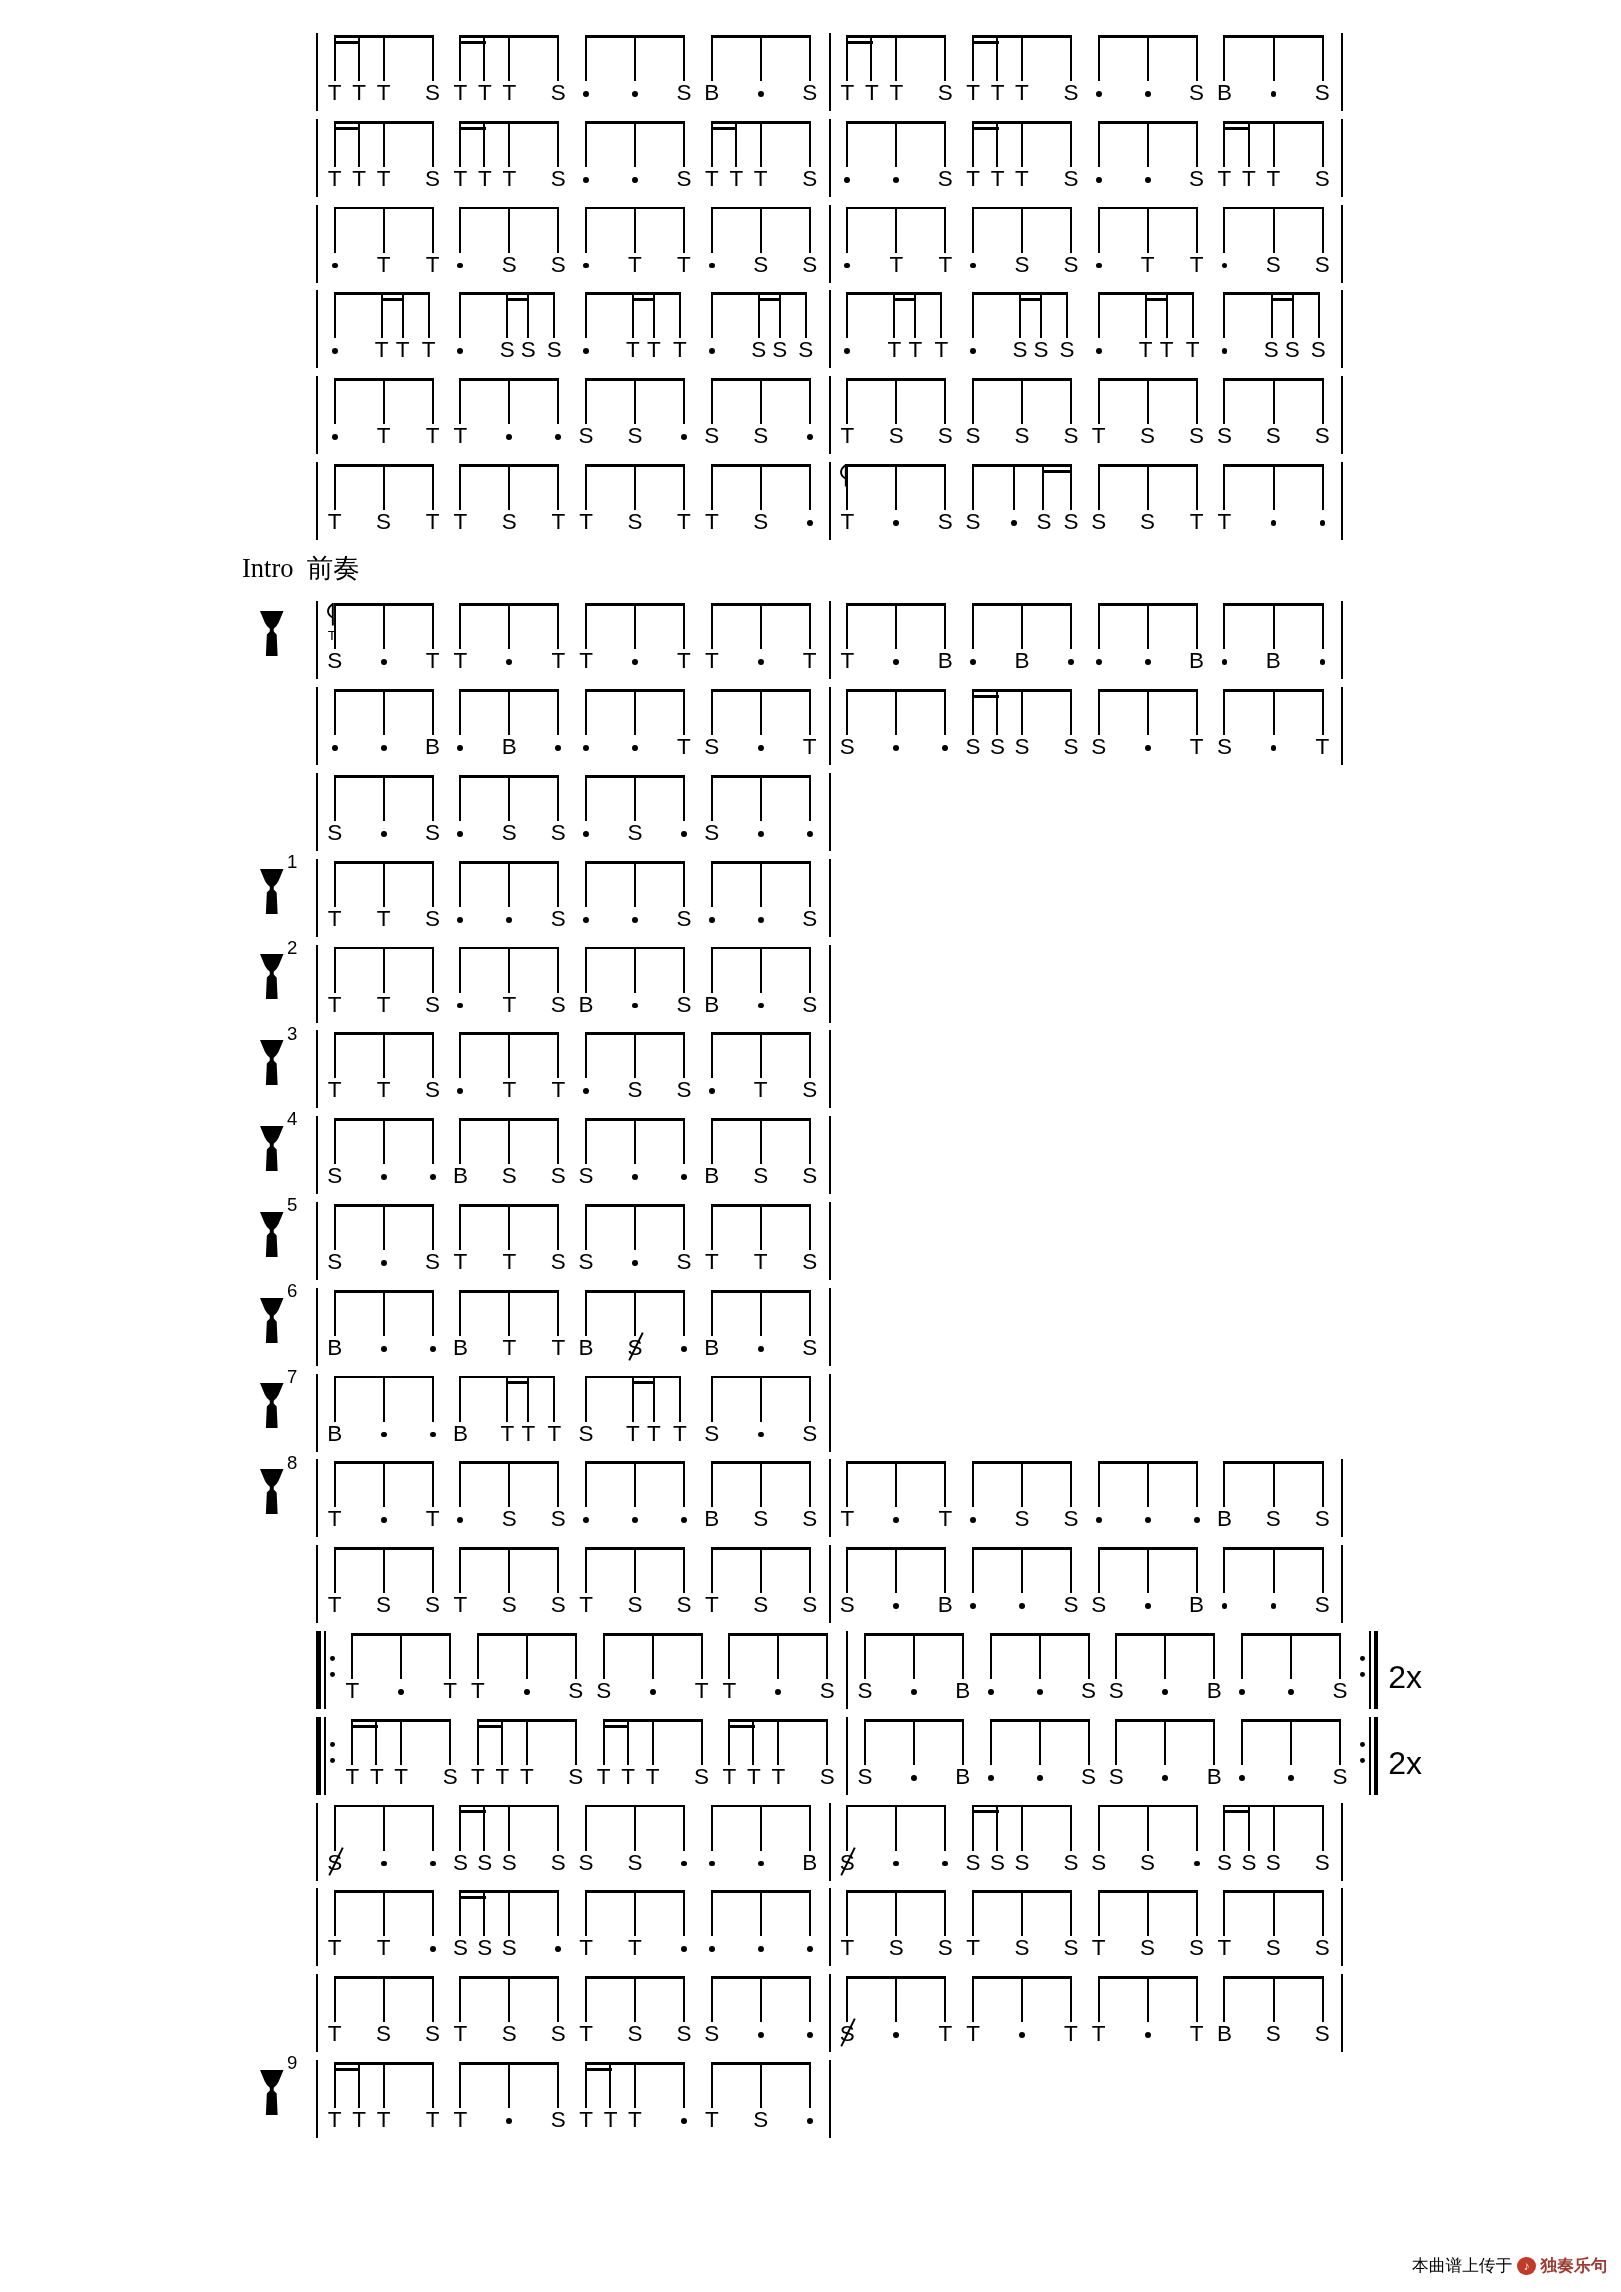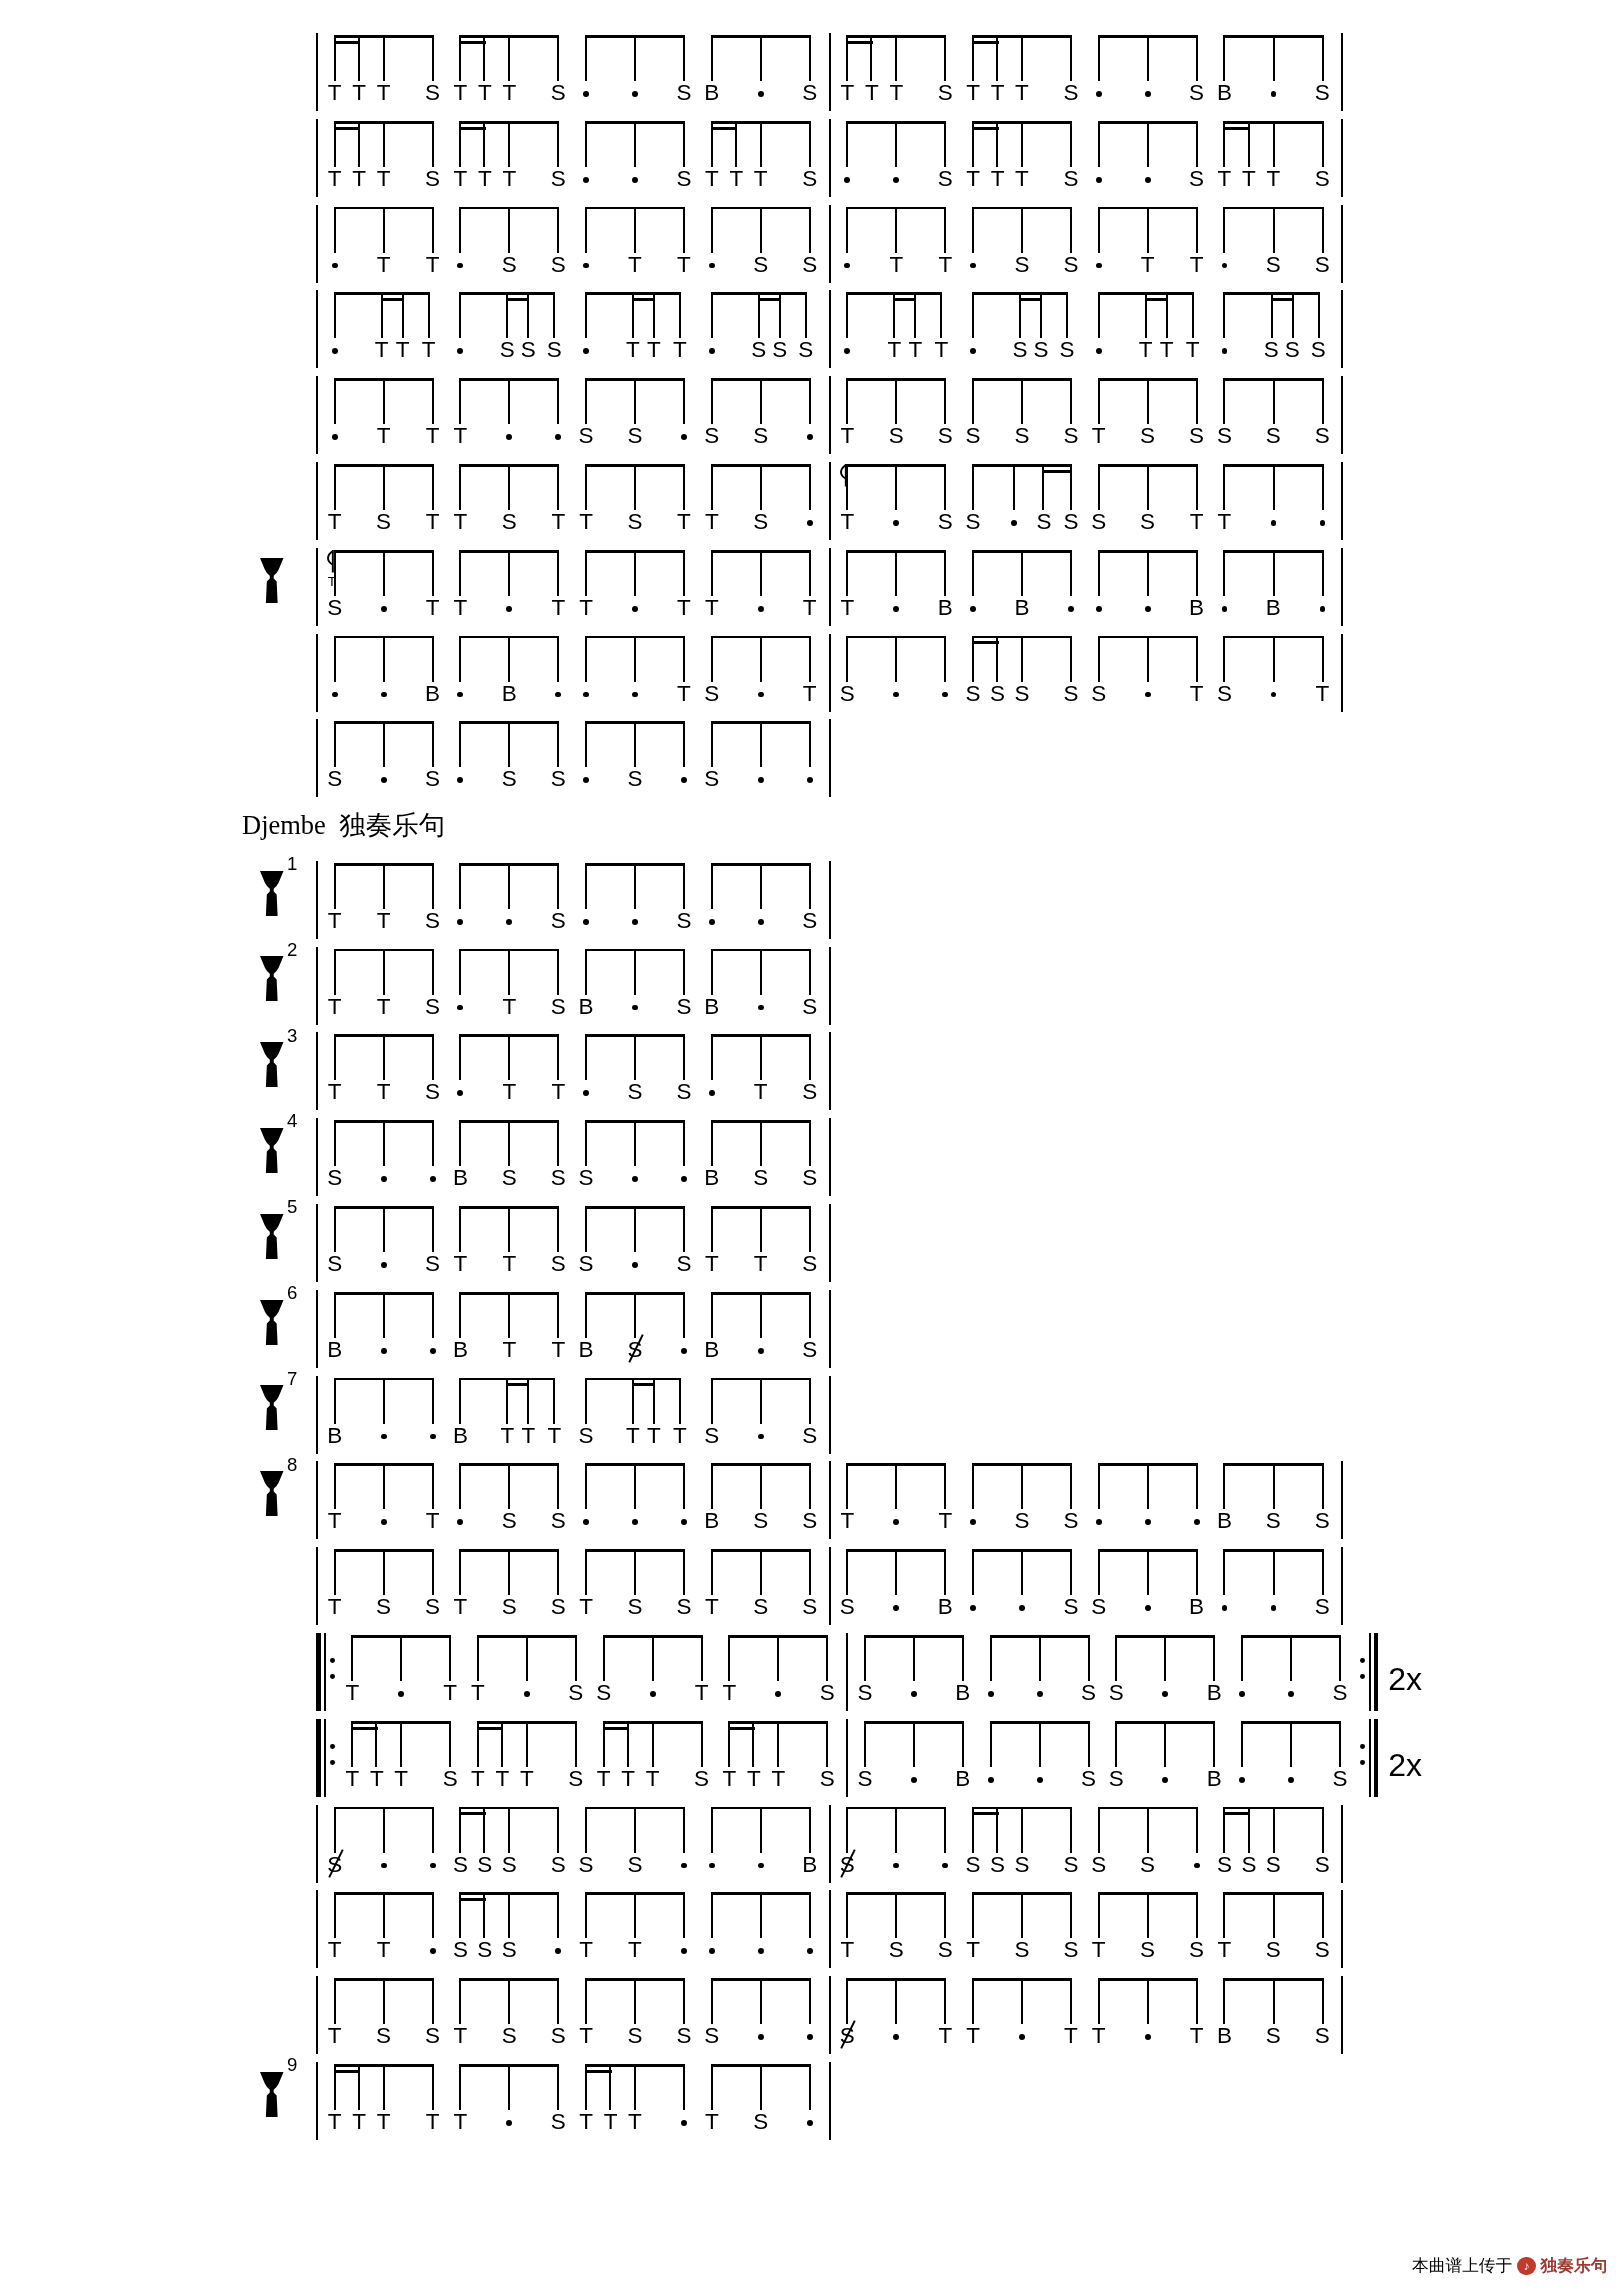--- a/index.html
+++ b/index.html
@@ -586,20 +586,21 @@
             <div class="stem" style="left: 53px;"></div>
             <div class="dot" style="left: 51px;"></div>
             <div class="stem" style="left: 102px;"></div>
             <div class="dot" style="left: 100px;"></div>
           </div>
         </div>
         <div class="bar"></div>
       </div>
     </div>
 
+  <div class="text-line" id="intro-label">Intro  前奏</div>
 
   <div id="sec-intro">
       <div class="nline">
         <div class="icon-wrap"><svg width="25.5" height="47" viewBox="0 0 26 48">
             <path fill="#000" d="M1 0 H25 L20 12 Q18 16 15 18 L15 21 L18 24 L19 46 H7 L8 24 L11 21 L11 18 Q8 16 6 12 Z"></path>
           </svg></div>
         <div class="bar"></div>
         <div class="measure">
           <div class="grp">
             <div class="beam" style="left: 3.9px; width: 100px;"></div>
@@ -804,21 +805,20 @@
             <div class="stem" style="left: 53px;"></div>
             <div class="dot" style="left: 51px;"></div>
             <div class="stem" style="left: 102px;"></div>
             <div class="dot" style="left: 100px;"></div>
           </div>
         </div>
         <div class="bar"></div>
       </div>
     </div>
 
-  <div class="text-line" id="solo-label">Djembe  独奏乐句</div>
 
   <div id="sec-phrases">
       <div class="nline">
         <div class="icon-wrap"><svg width="25.5" height="47" viewBox="0 0 26 48">
             <path fill="#000" d="M1 0 H25 L20 12 Q18 16 15 18 L15 21 L18 24 L19 46 H7 L8 24 L11 21 L11 18 Q8 16 6 12 Z"></path>
           </svg></div>
         <div class="pnum">1</div>
         <div class="bar"></div>
         <div class="measure">
           <div class="grp">

